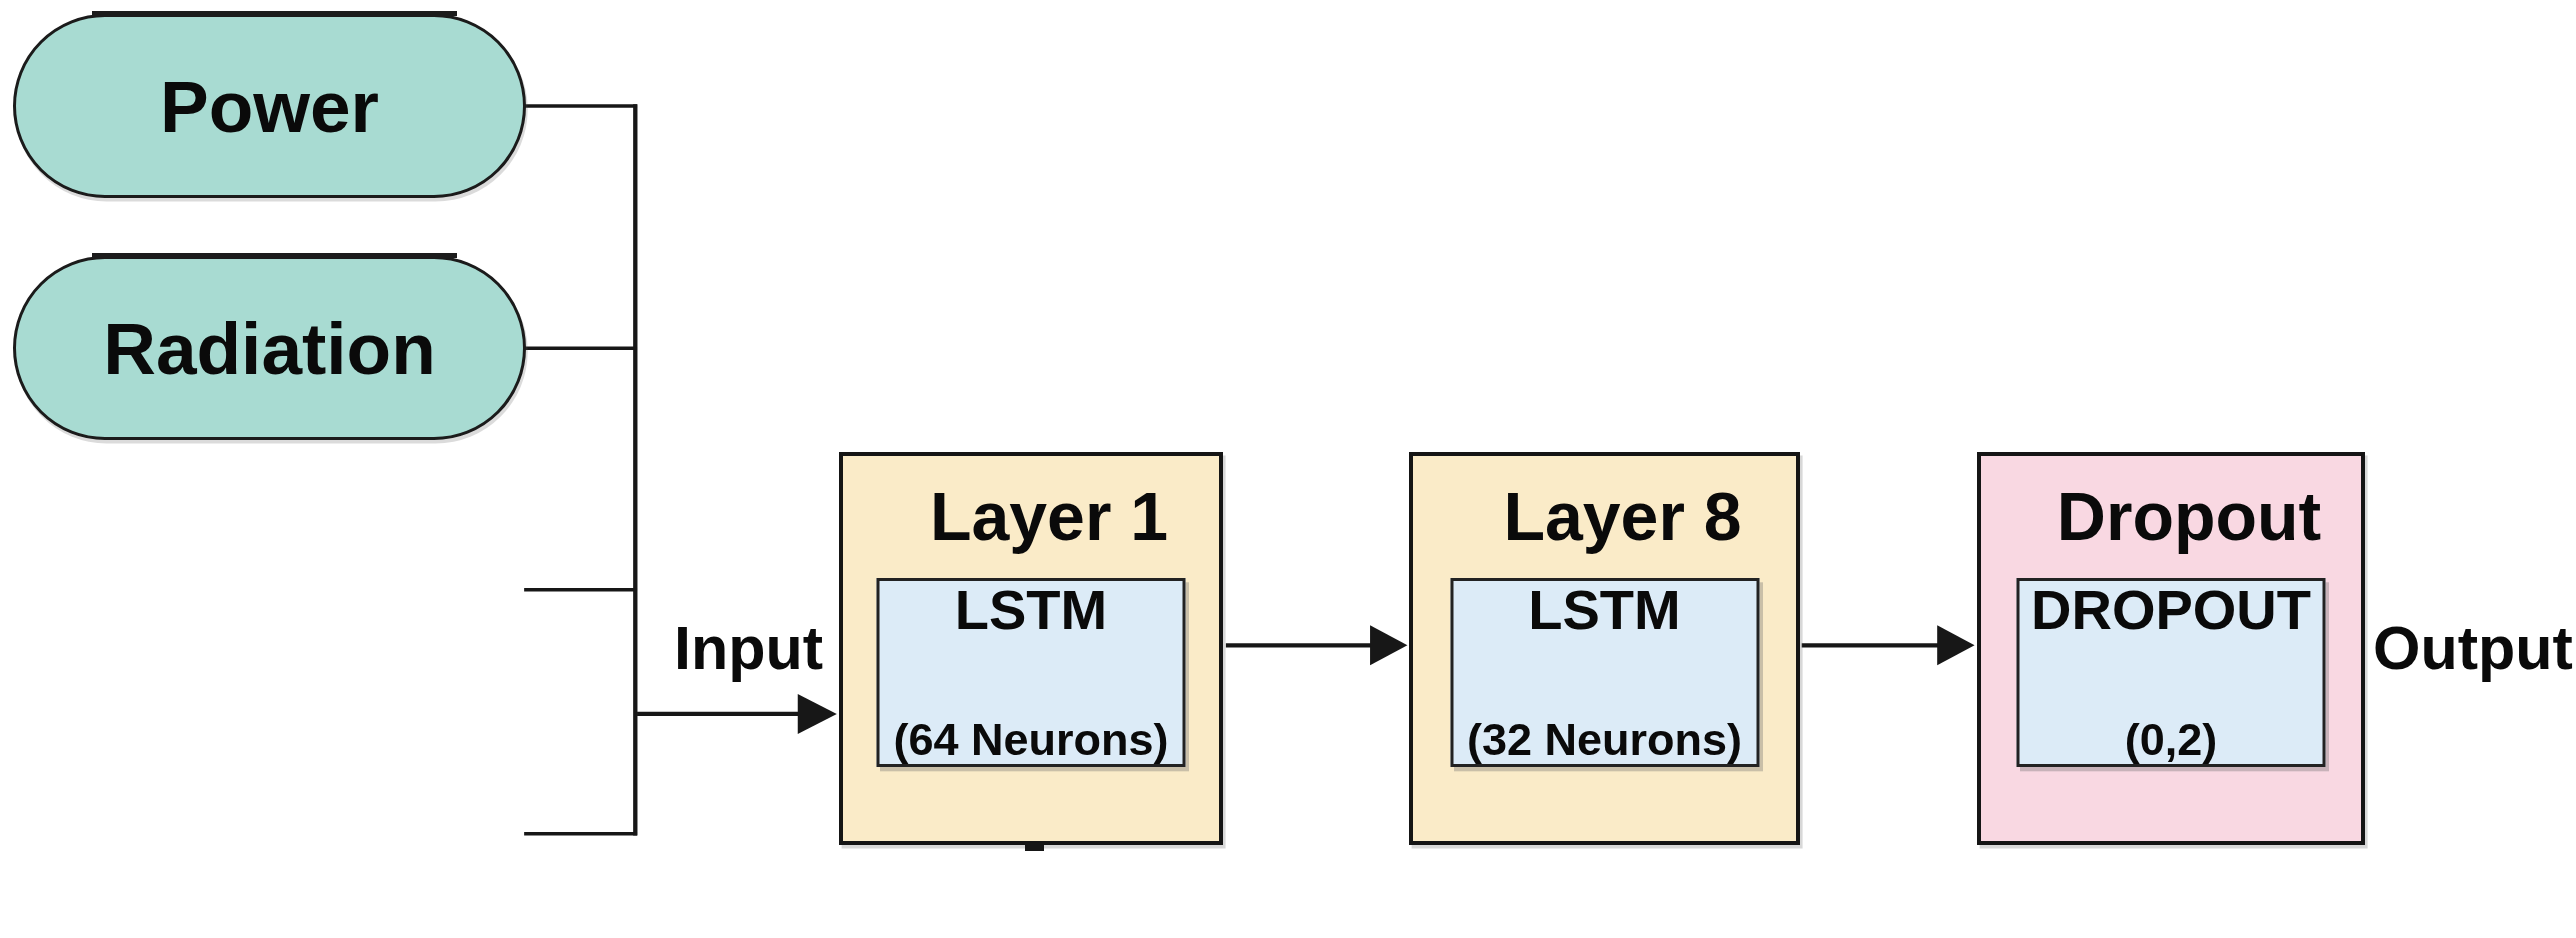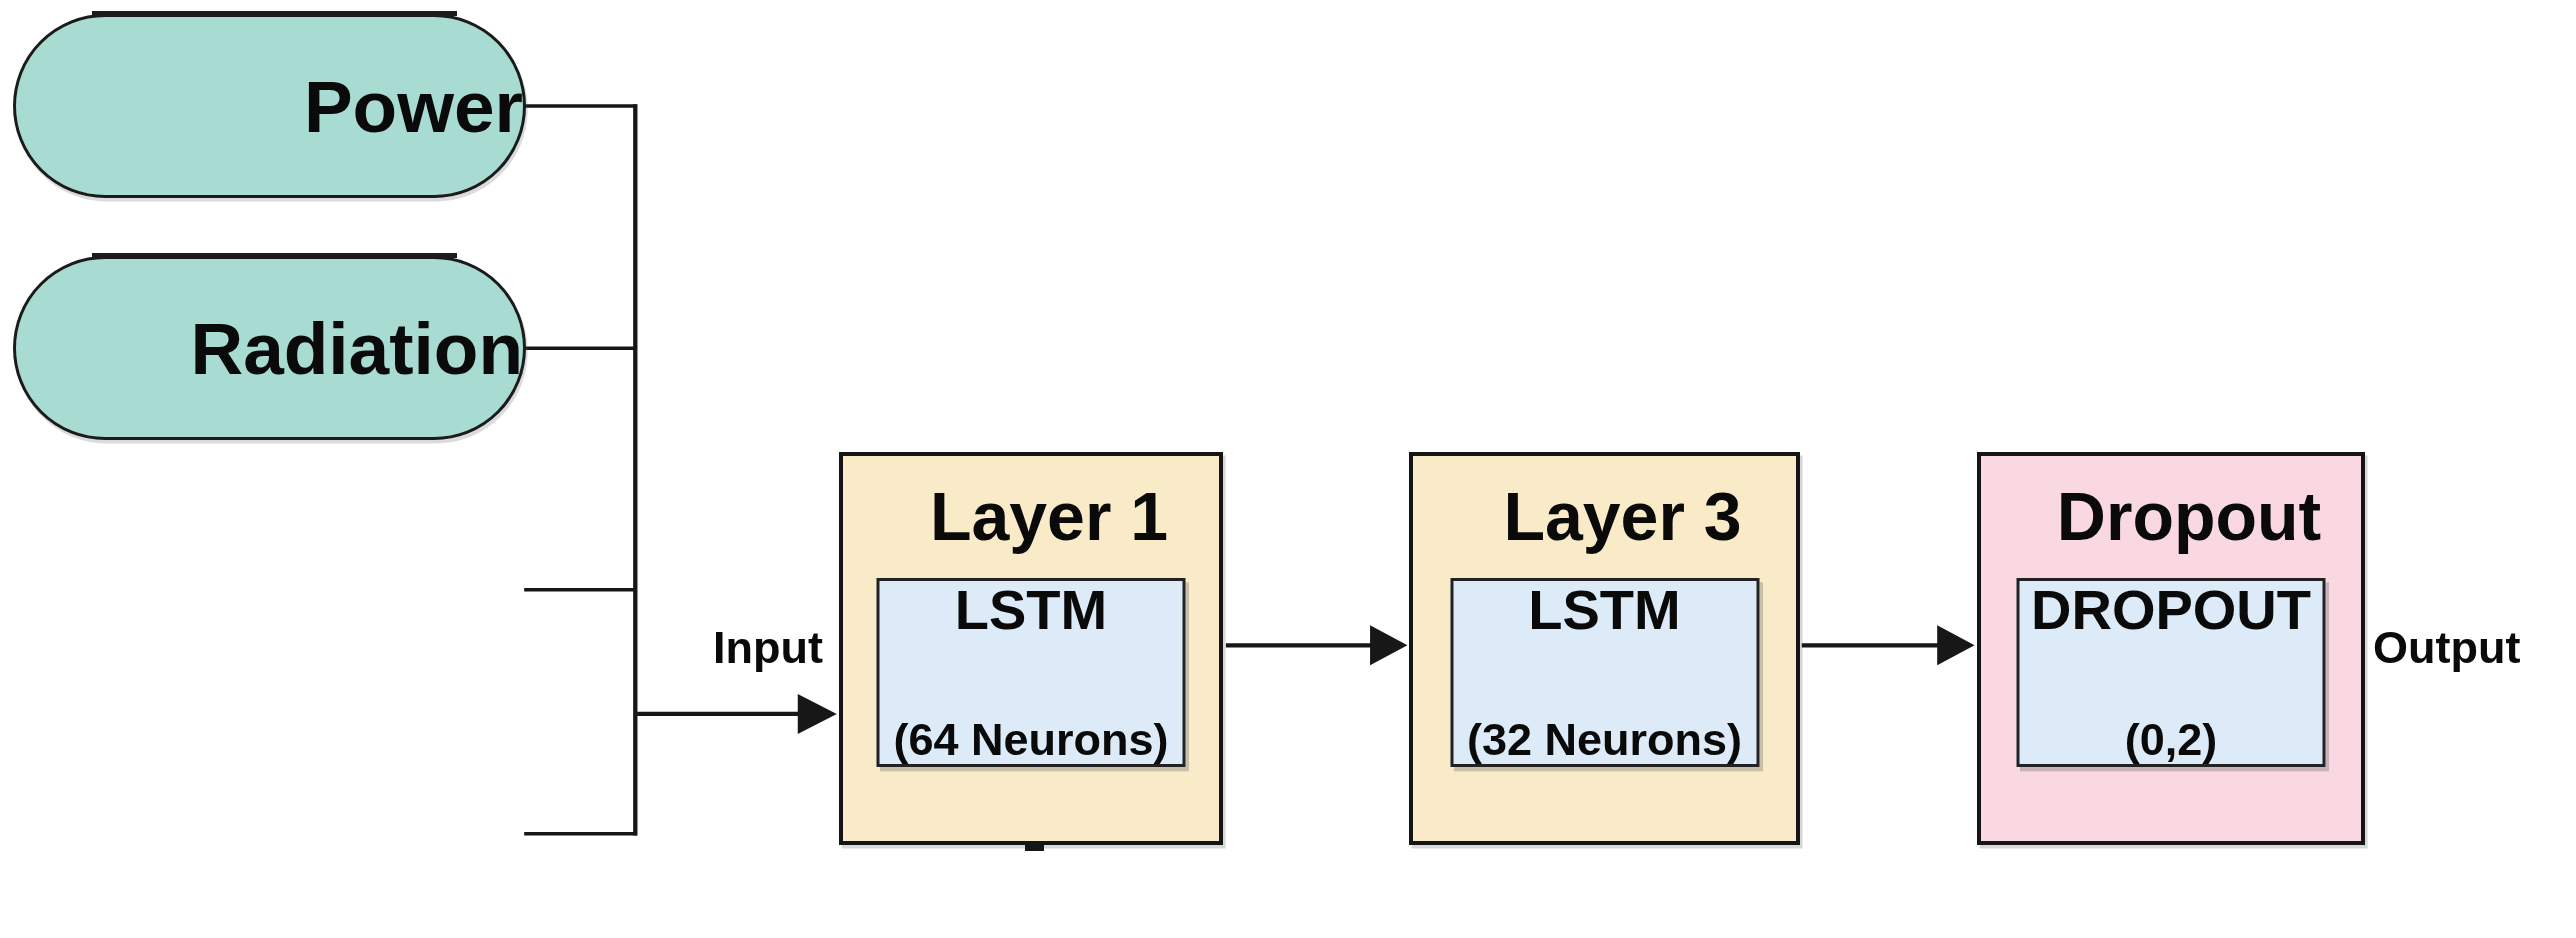--- a/index.html
+++ b/index.html
@@ -20,21 +20,21 @@
     position: absolute;
     left: 13px;
     width: 513px;
     height: 184px;
     box-sizing: border-box;
     background: var(--pill, #a8dbd2);
     border: 3.5px solid #1b1b1b;
     border-radius: 96px;
     display: flex;
     align-items: center;
-    justify-content: flex-end;
+    justify-content: center;
     font-size: 73px;
     font-weight: 700;
     letter-spacing: 0px;
     box-shadow: 1.7px 3.5px 0 rgba(90,90,90,0.22);
   }
   .pill::before {
     content: "";
     position: absolute;
     top: -6px;
     left: 15%;
@@ -87,21 +87,21 @@
   }
   .inner-main   { font-size: 56px; font-weight: 700; line-height: 1.05; }
   .inner-detail { font-size: 45px; font-weight: 700; line-height: 1.1; margin-top: 5.2px; }
 
   .flow-label {
     position: absolute;
     top: 608px;
     height: 80px;
     display: flex;
     align-items: center;
-    font-size: 45px;
+    font-size: 61px;
     font-weight: 700;
     white-space: nowrap;
   }
   .flow-label-input  { left: 599px; width: 224px; justify-content: flex-end; }
   .flow-label-output { left: 2373px; width: 209px; justify-content: flex-start; }
 
   .tick {
     position: absolute;
     left: 1025px;
     top: 843px;
@@ -150,21 +150,21 @@
 
   <div class="block block-layer block-1">
     <div class="block-title">Layer 1</div>
     <div class="inner-box">
       <div class="inner-main">LSTM</div>
       <div class="inner-detail">(64 Neurons)</div>
     </div>
   </div>
 
   <div class="block block-layer block-2">
-    <div class="block-title">Layer 3</div>
+    <div class="block-title">Layer 8</div>
     <div class="inner-box">
       <div class="inner-main">LSTM</div>
       <div class="inner-detail">(32 Neurons)</div>
     </div>
   </div>
 
   <div class="block block-dropout block-3">
     <div class="block-title">Dropout</div>
     <div class="inner-box">
       <div class="inner-main">DROPOUT</div>

